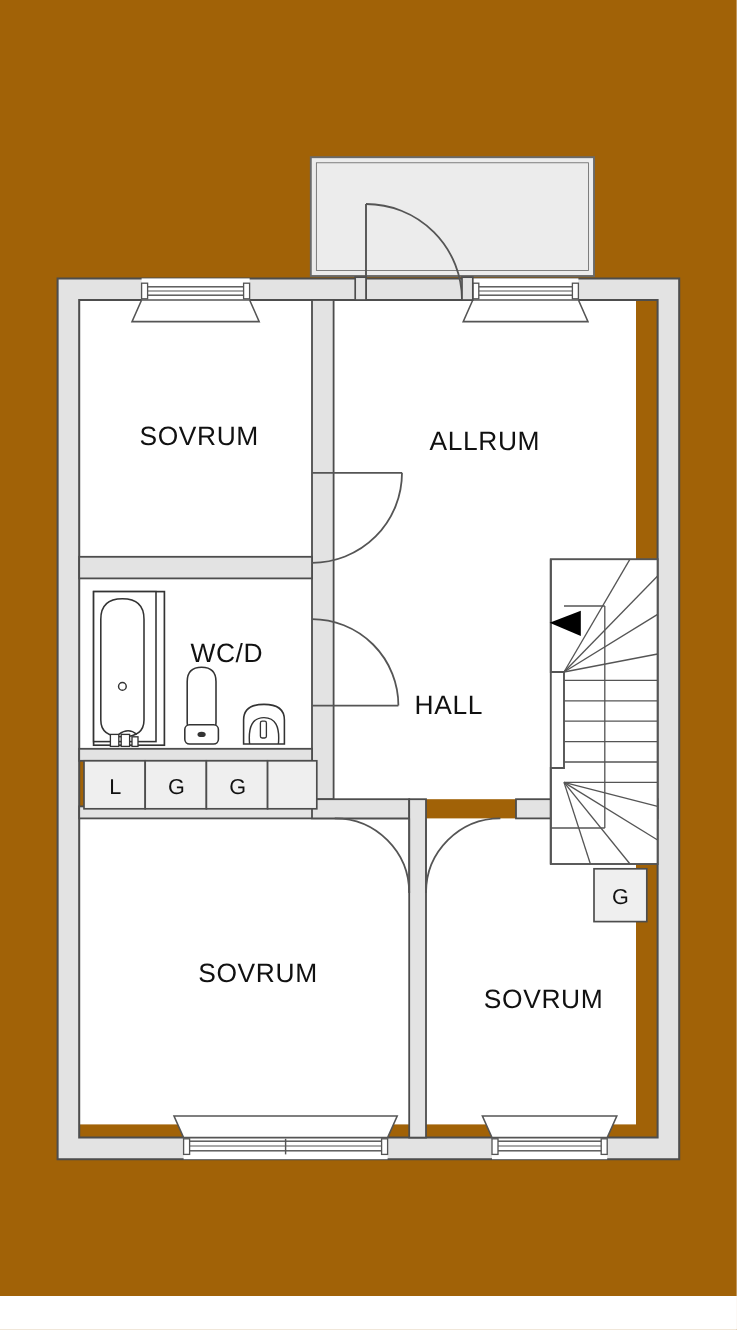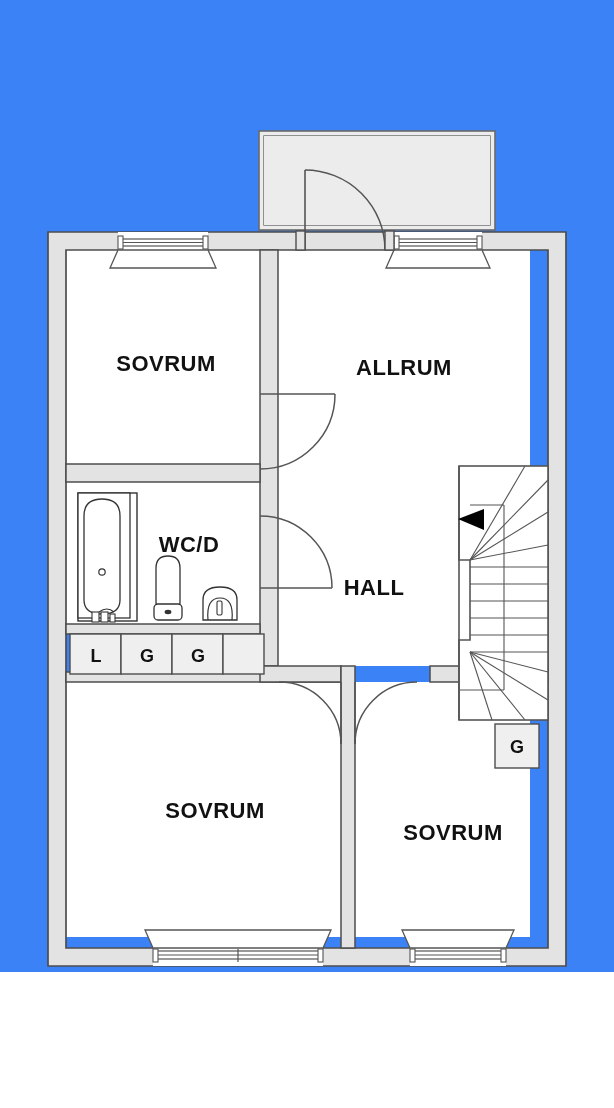--- a/index.html
+++ b/index.html
@@ -9,23 +9,22 @@
   }
   body {
     width: 614px;
     height: 1108px;
     font-family: "Liberation Sans", sans-serif;
     overflow: hidden;
   }
   #floorplan-root {
     position: relative;
     width: 614px;
-    height: 972px;
-    background: #3b82f6;
-    font-weight: bold;
+    height: 1080px;
+    background: #a16207;
   }
   svg#plan-svg {
     display: block;
     width: 614px;
     height: 1108px;
   }
   .room-label {
     font-family: "Liberation Sans", sans-serif;
     font-size: 22px;
     fill: #111111;

